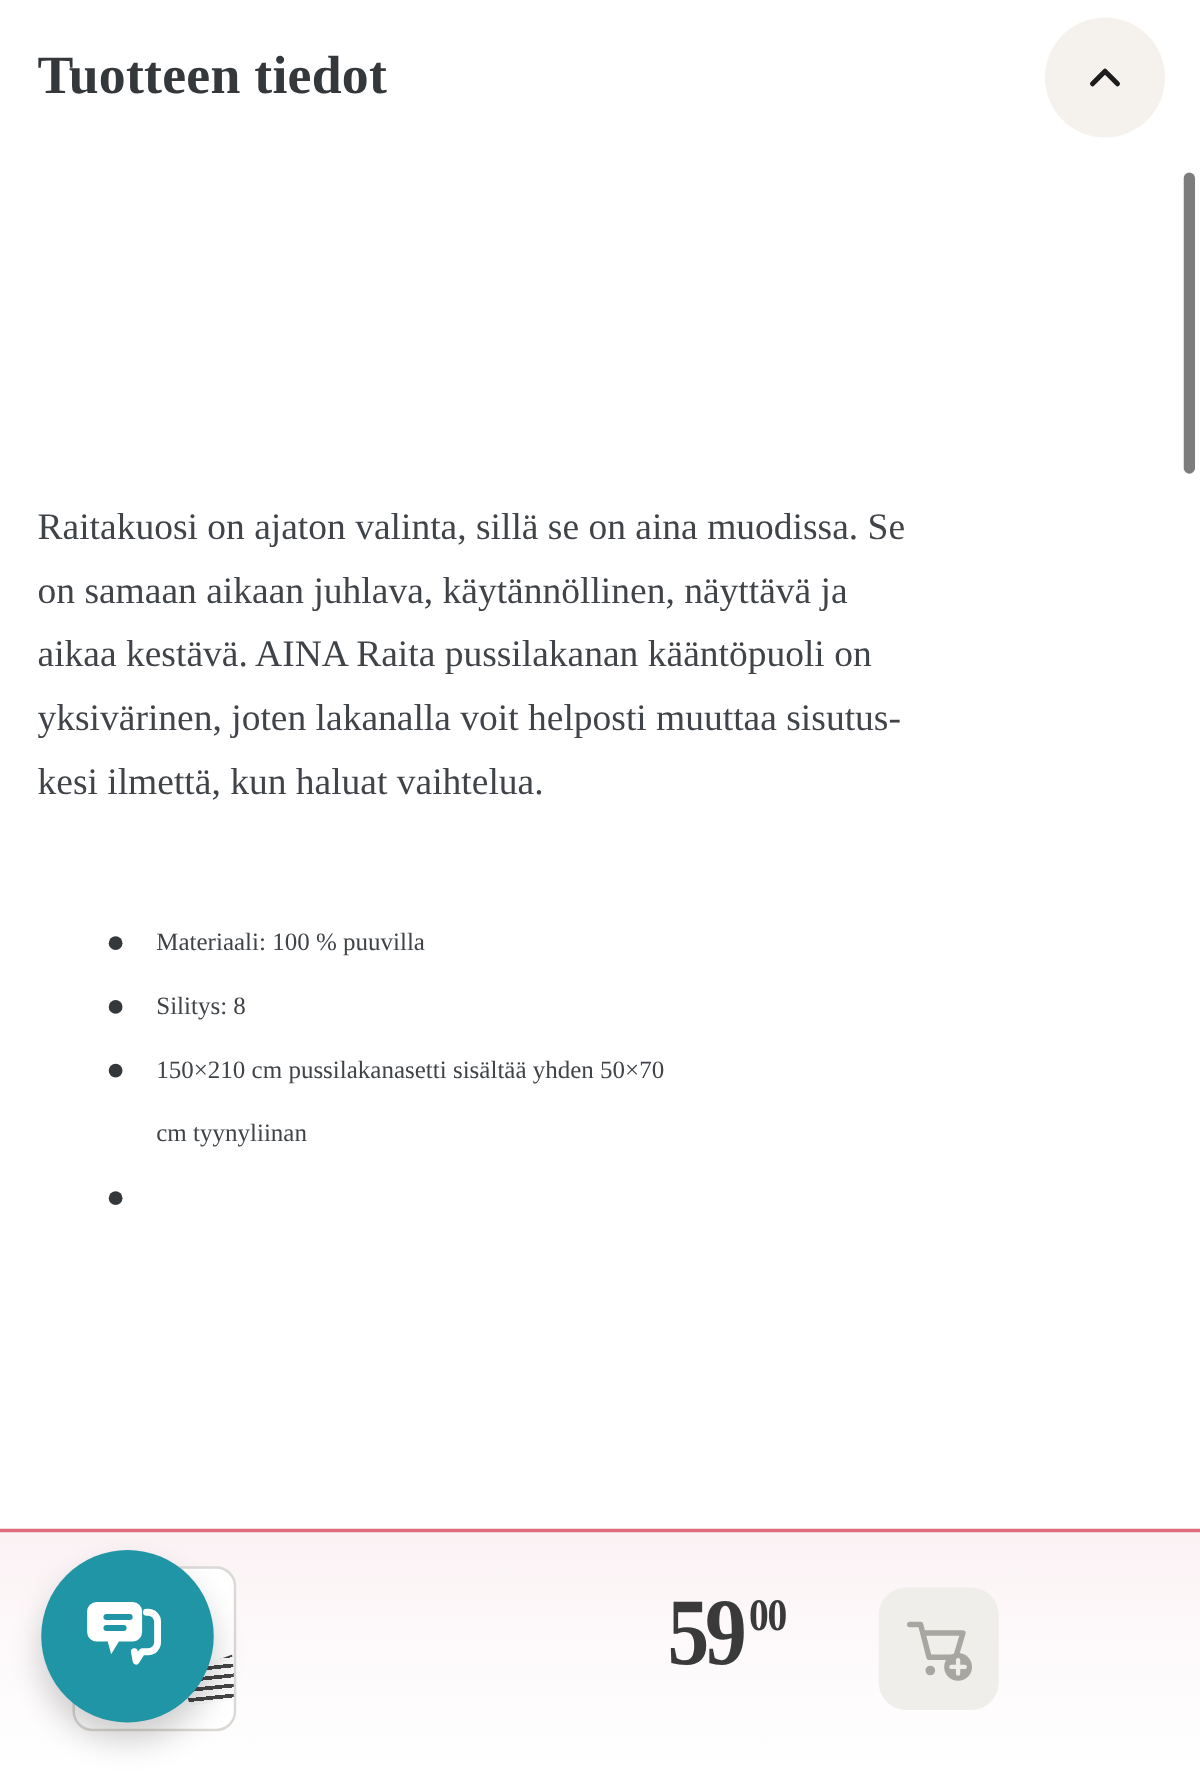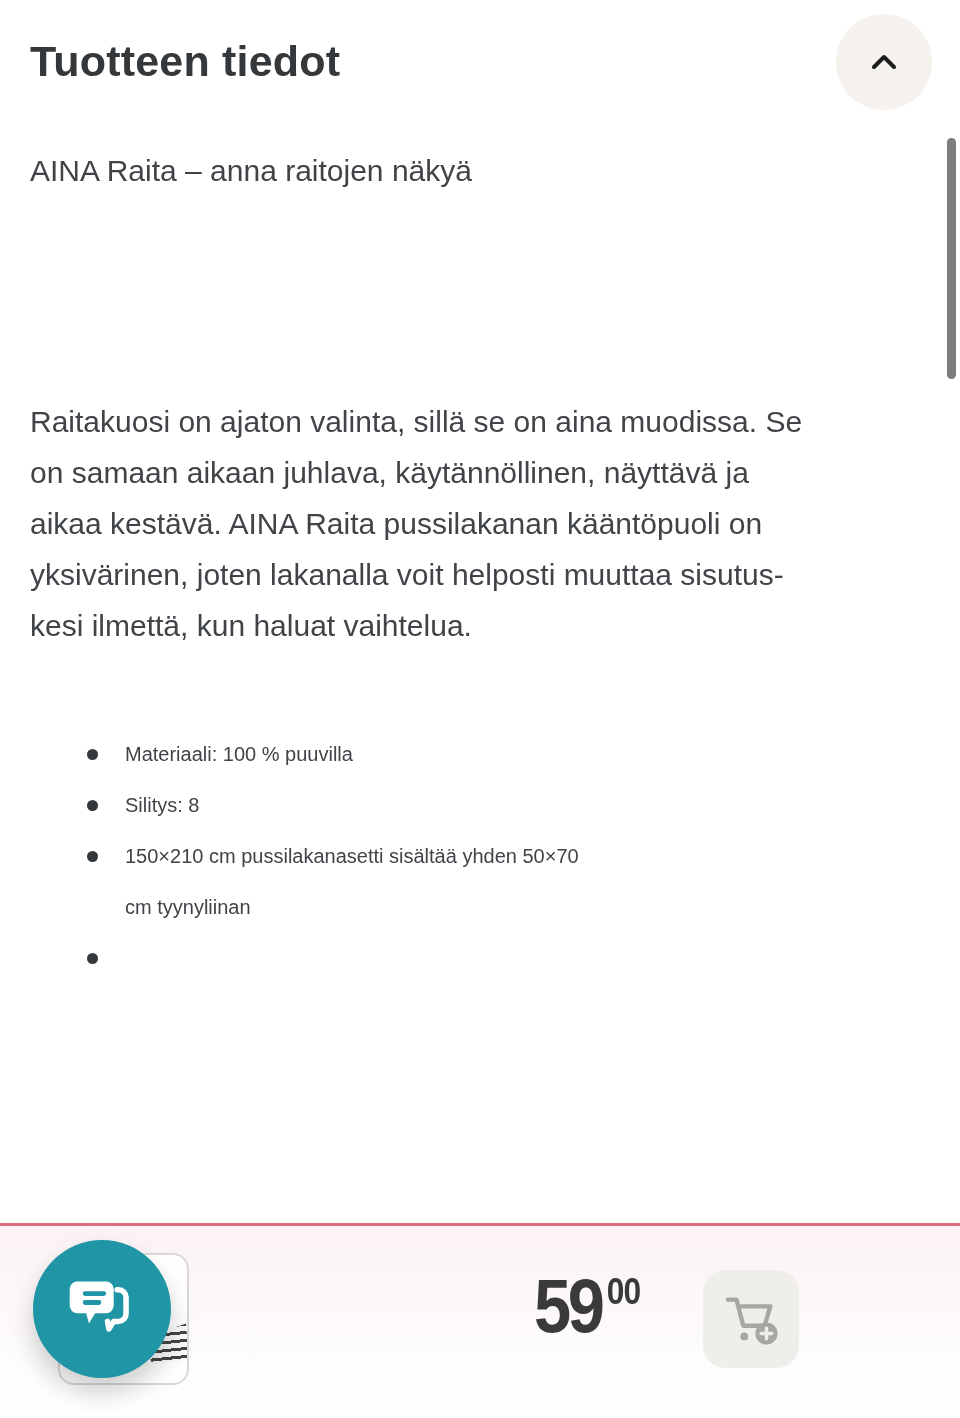--- a/index.html
+++ b/index.html
@@ -3,21 +3,21 @@
 <meta charset="utf-8">
 <style>
   * { margin: 0; padding: 0; box-sizing: border-box; }
   html, body { background: #ffffff; }
   .screen {
     position: relative;
     width: 960px;
     height: 1418px;
     background: #ffffff;
     overflow: hidden;
-    font-family: Liberation Sans, sans-serif;
+    font-family: Liberation Serif, serif;
     color: var(--text-body, #404448);
   }
 
   
   .panel-title {
     position: absolute;
     left: 30px; top: 32px;
     font-size: 43px;
     line-height: 58px;
     font-weight: 700;
@@ -174,21 +174,20 @@
   <button class="collapse-btn">
     <span style="display:flex">
       <svg width="40" height="26" viewBox="0 0 40 26">
         <polyline points="10,18 20,8 30,18" fill="none" stroke="#1c1c1c" stroke-width="4" stroke-linecap="round" stroke-linejoin="round"></polyline>
       </svg>
     </span>
   </button>
 
   <div class="scroll-thumb"></div>
 
-  <p class="subtitle">AINA Raita – anna raitojen näkyä</p>
   <p class="para para-2">Raitakuosi on ajaton valinta, sillä se on aina muodissa. Se
 on samaan aikaan juhlava, käytännöllinen, näyttävä ja
 aikaa kestävä. AINA Raita pussilakanan kääntöpuoli on
 yksivärinen, joten lakanalla voit helposti muuttaa sisutus-
 kesi ilmettä, kun haluat vaihtelua.</p>
 
   <ul class="spec-list">
     <li><span class="dot"></span><span>Materiaali: 100 % puuvilla</span></li>
     <li><span class="dot"></span><span>Silitys: 8</span></li>
     <li><span class="dot"></span><span>150×210 cm pussilakanasetti sisältää yhden 50×70

